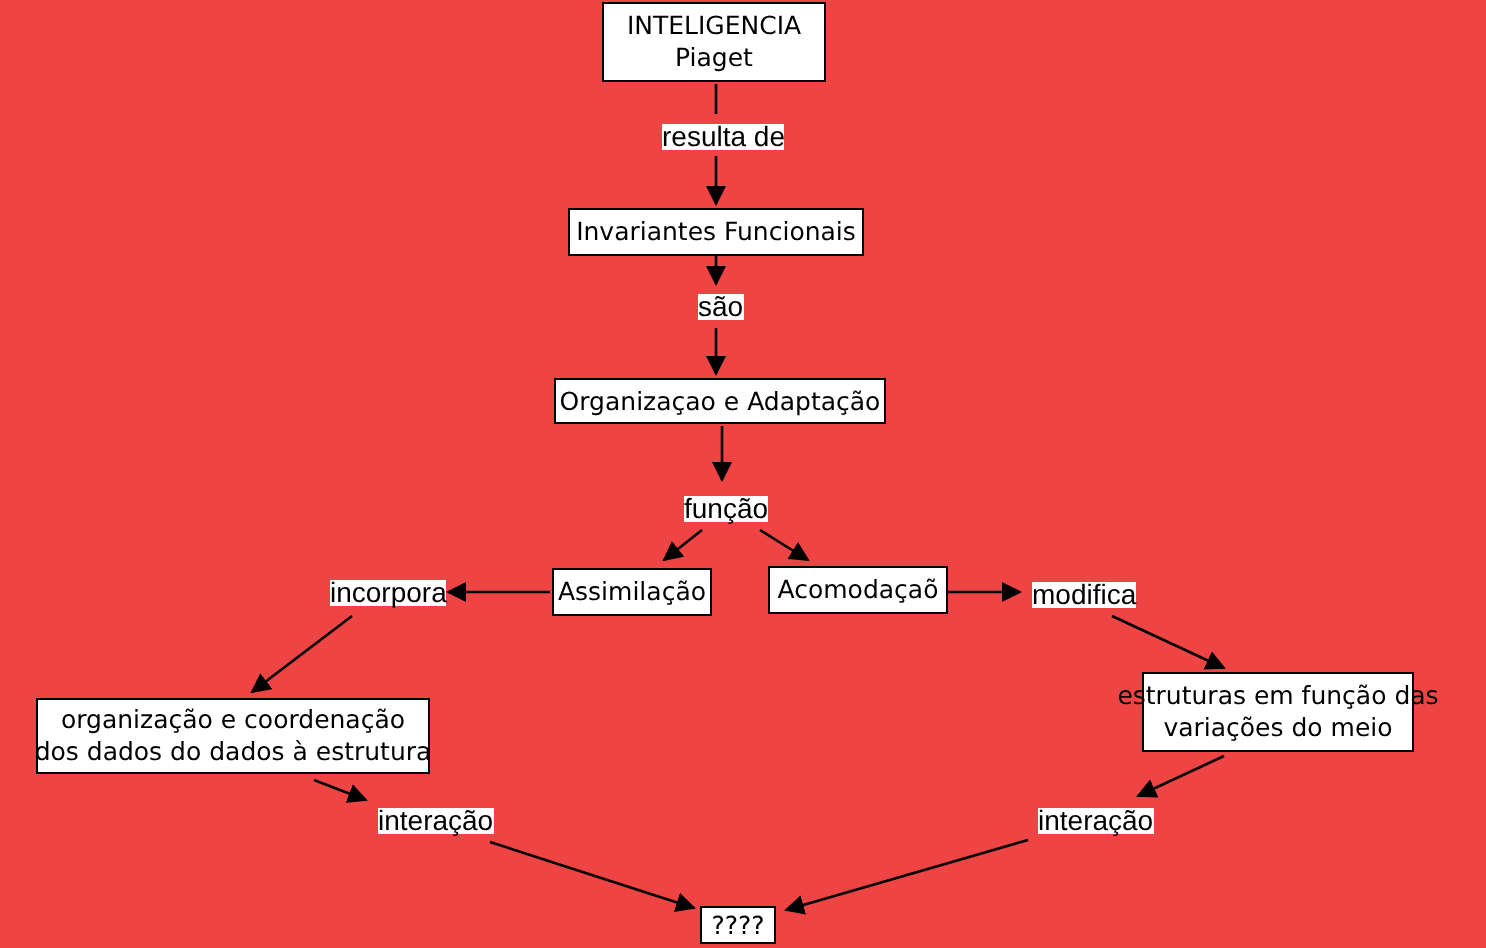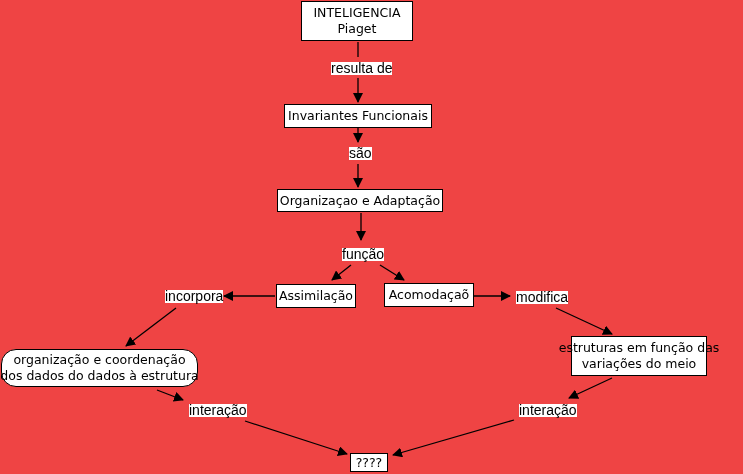--- a/index.html
+++ b/index.html
@@ -69,21 +69,21 @@
     <span>Acomodaçaõ</span>
   </div>
 
   <div class="node" style="left:276px;top:284px;width:80px;height:24px;">
     <span>Assimilação</span>
   </div>
 
   <span class="link" style="left:165px;top:290px;">incorpora</span>
   <span class="link" style="left:516px;top:291px;">modifica</span>
 
-  <div class="node" style="left:1px;top:349px;width:197px;height:38px;border-radius:15px;">
+  <div class="node" style="left:18px;top:349px;width:197px;height:38px;">
     <span>organização e coordenação</span>
     <span>dos dados do dados à estrutura</span>
   </div>
 
   <div class="node" style="left:571px;top:336px;width:136px;height:40px;">
     <span>estruturas em função das</span>
     <span>variações do meio</span>
   </div>
 
   <span class="link" style="left:189px;top:404px;">interação</span>

